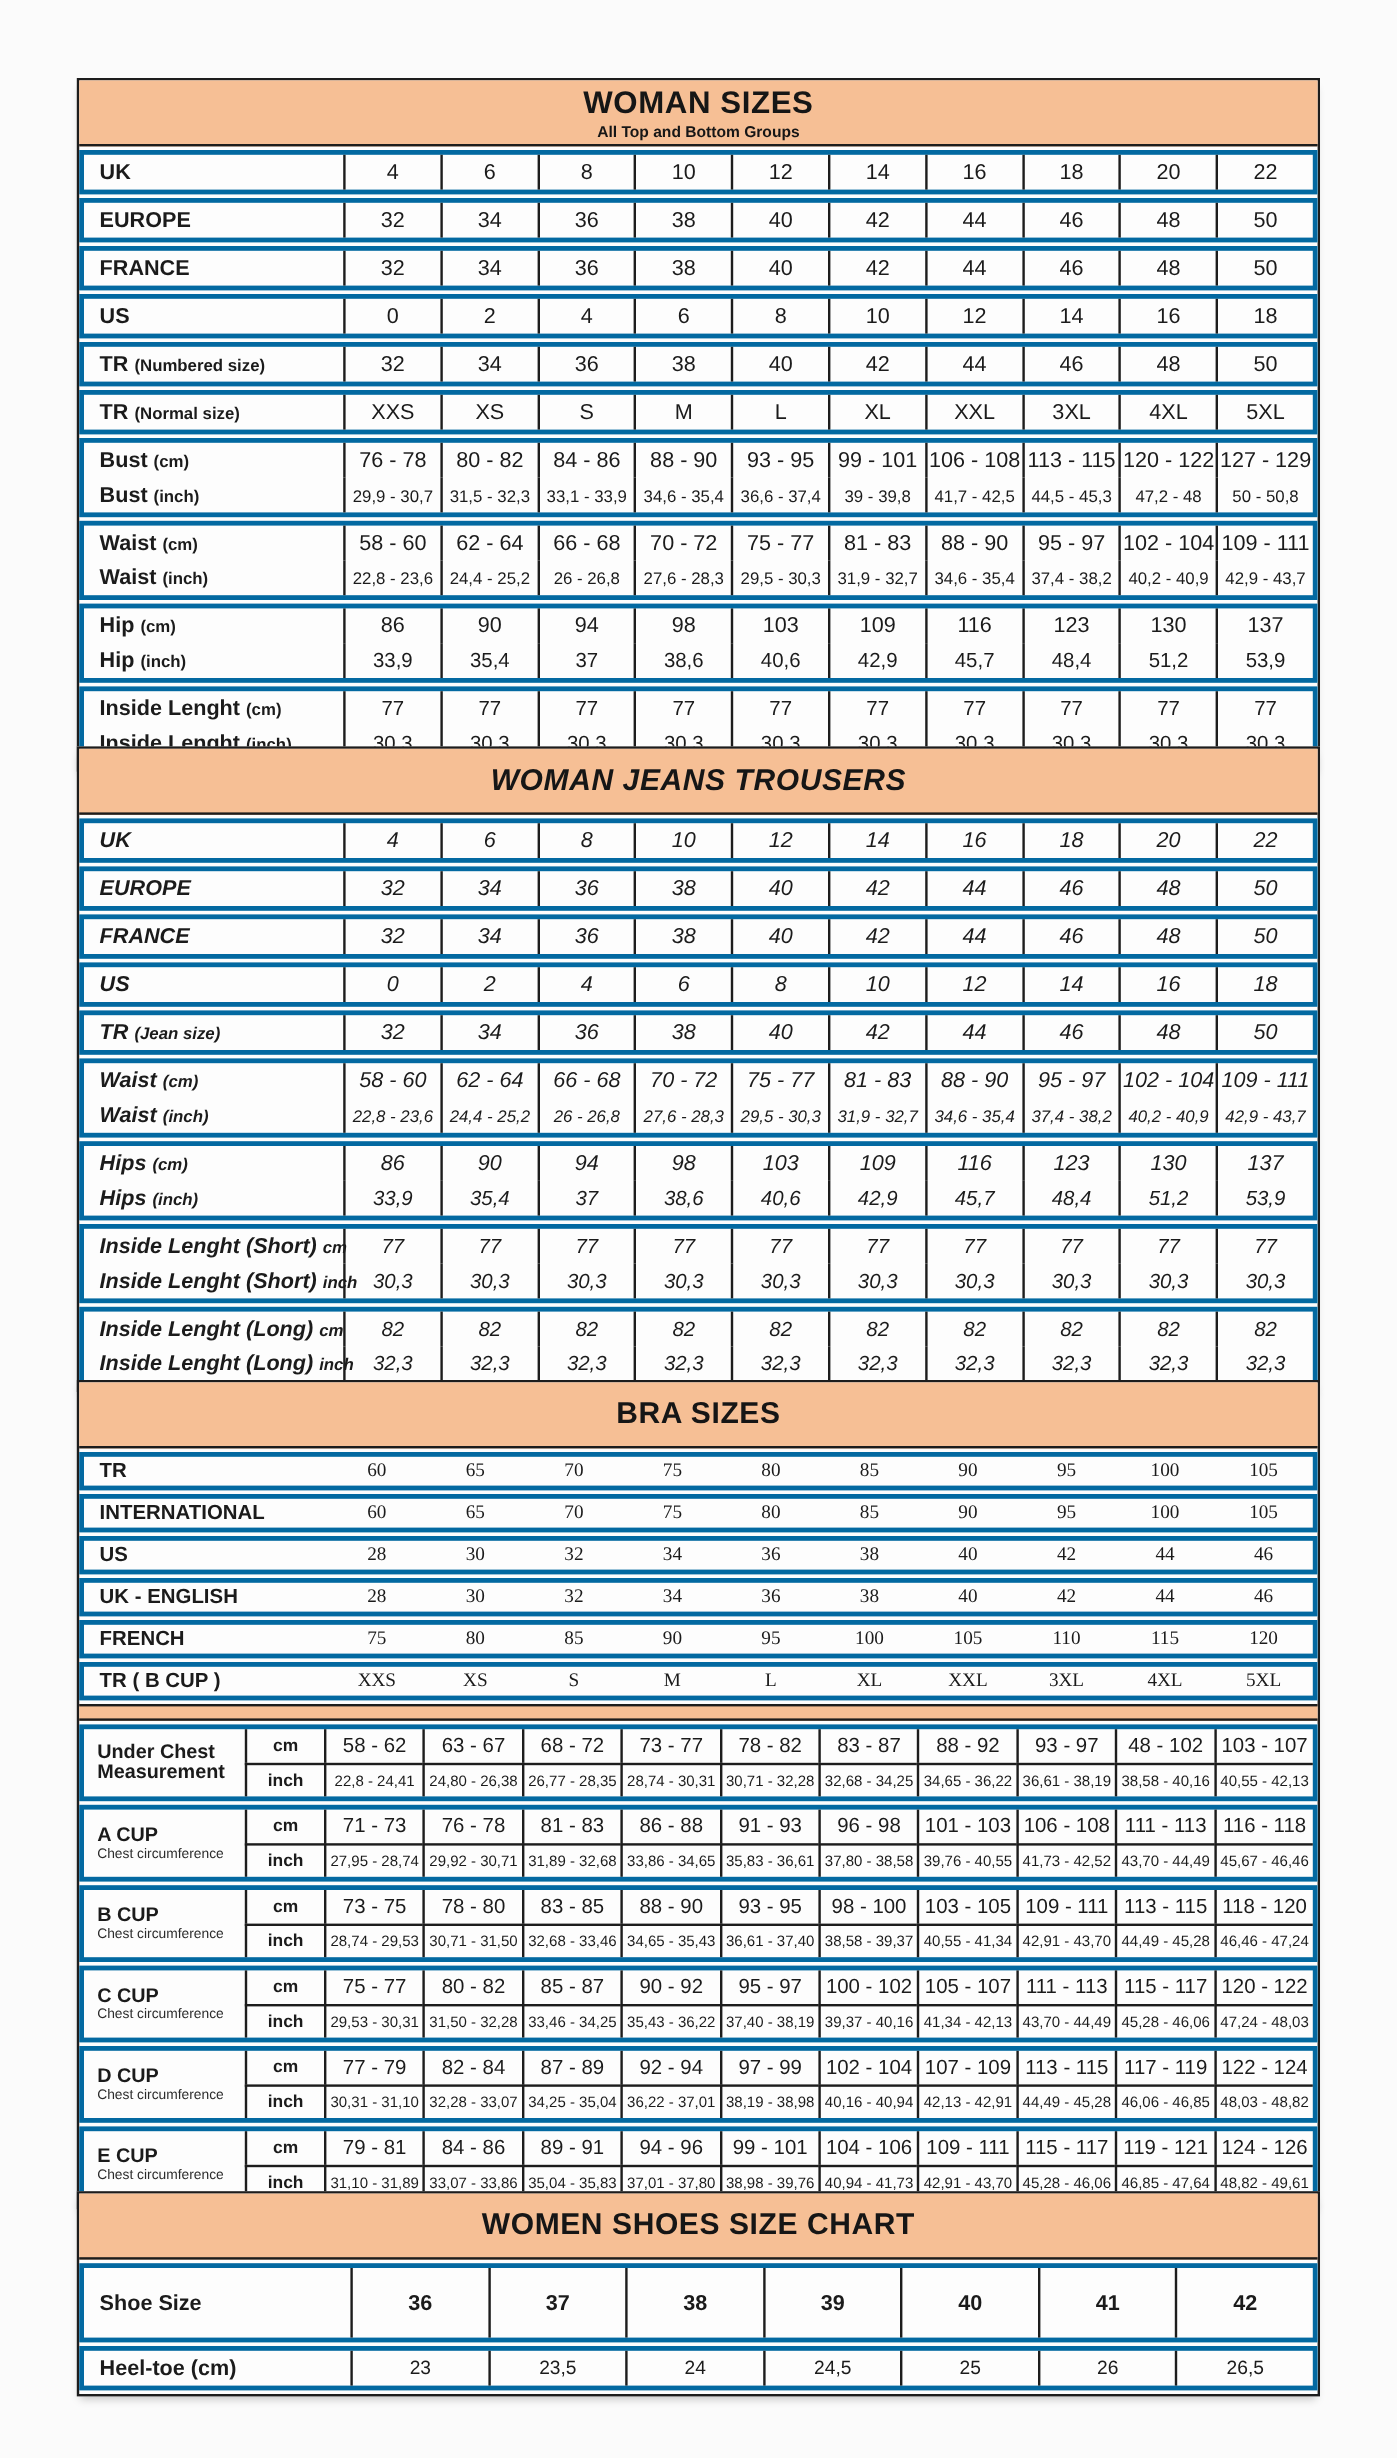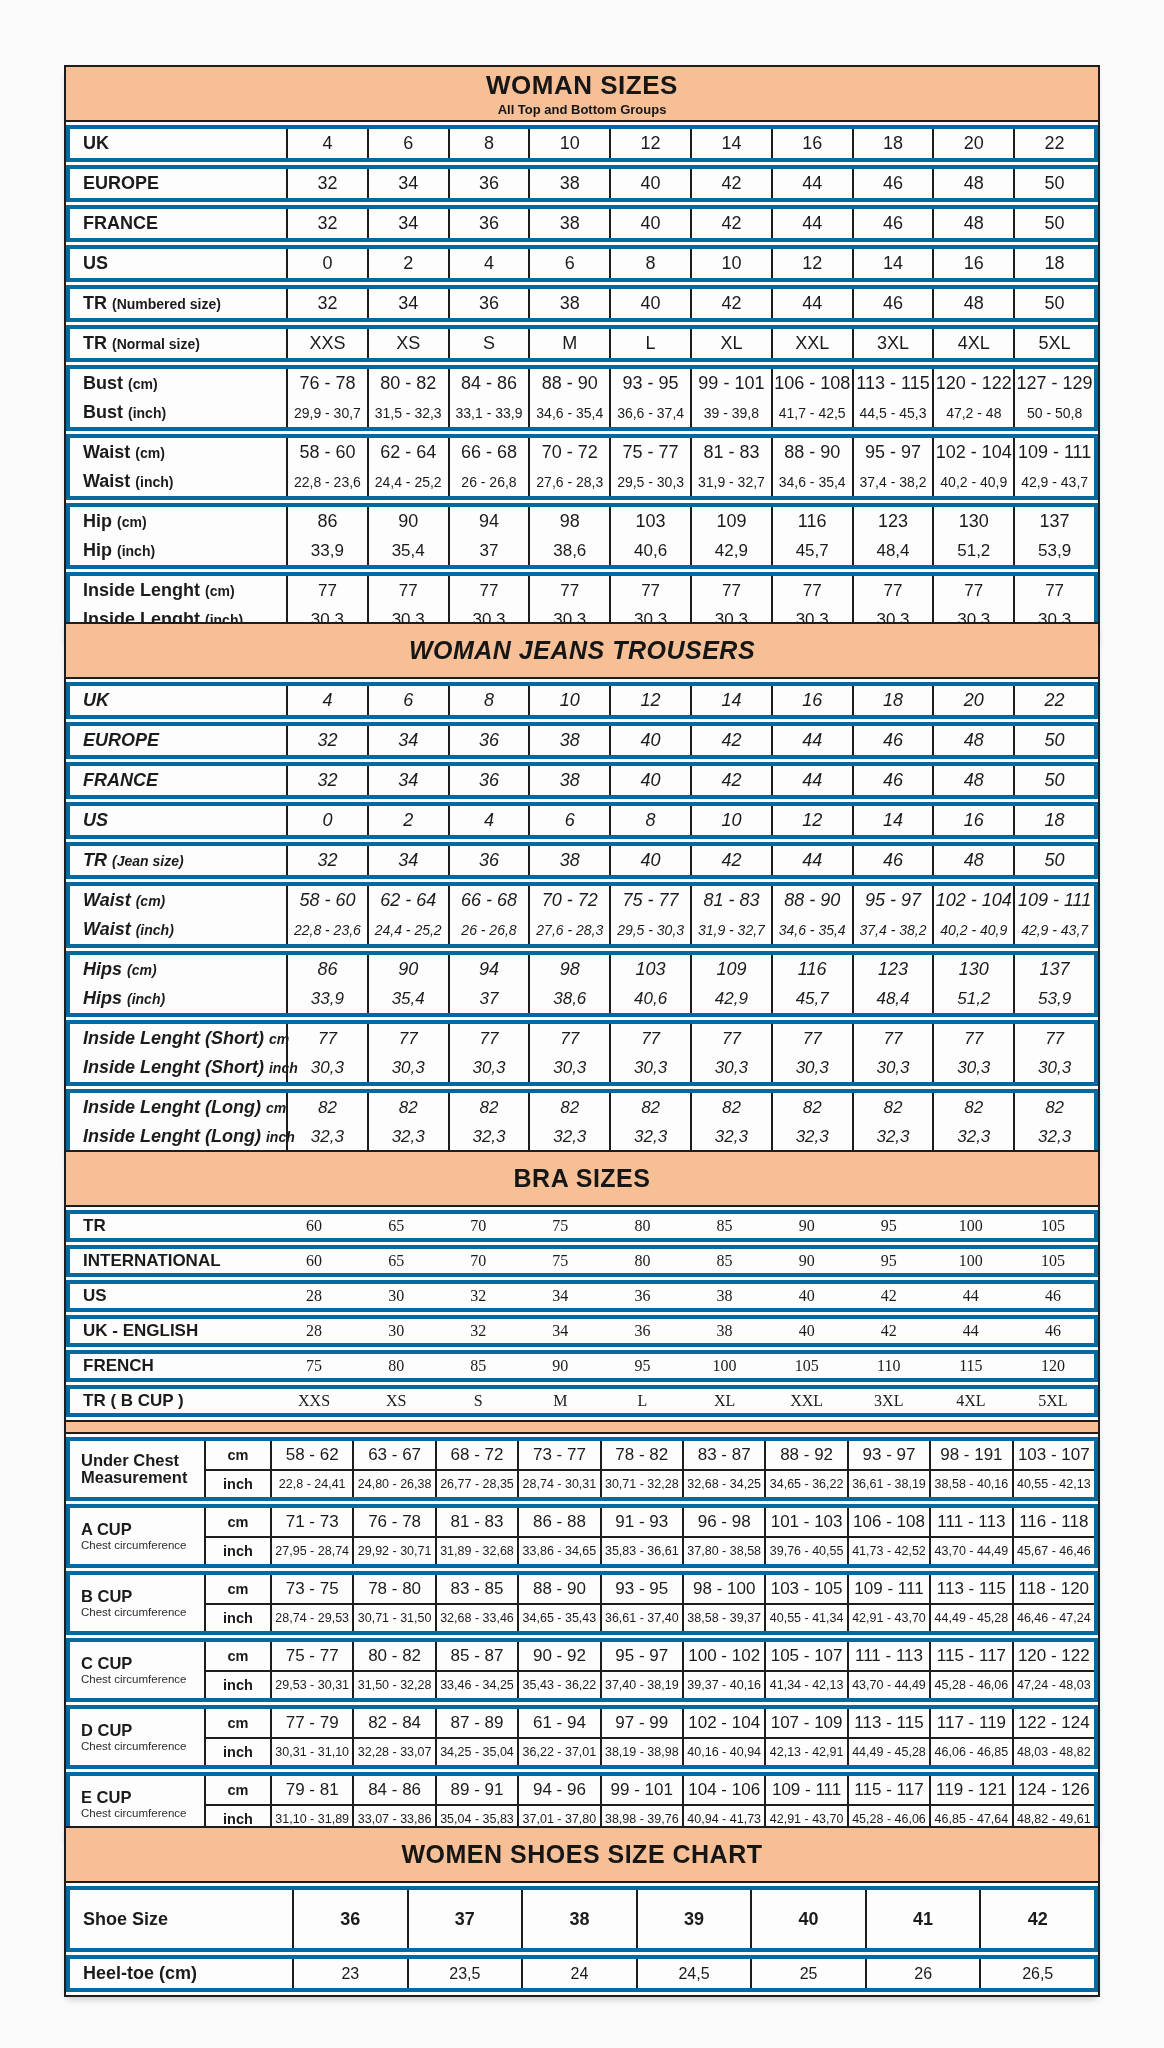--- a/index.html
+++ b/index.html
@@ -607,21 +607,21 @@
           </div>
           <div class="unit r1">cm</div>
           <div class="val md r1">58 - 62</div>
           <div class="val md r1">63 - 67</div>
           <div class="val md r1">68 - 72</div>
           <div class="val md r1">73 - 77</div>
           <div class="val md r1">78 - 82</div>
           <div class="val md r1">83 - 87</div>
           <div class="val md r1">88 - 92</div>
           <div class="val md r1">93 - 97</div>
-          <div class="val md r1">98 - 191</div>
+          <div class="val md r1">48 - 102</div>
           <div class="val md r1">103 - 107</div>
           <div class="unit r2">inch</div>
           <div class="val xs r2">22,8 - 24,41</div>
           <div class="val xs r2">24,80 - 26,38</div>
           <div class="val xs r2">26,77 - 28,35</div>
           <div class="val xs r2">28,74 - 30,31</div>
           <div class="val xs r2">30,71 - 32,28</div>
           <div class="val xs r2">32,68 - 34,25</div>
           <div class="val xs r2">34,65 - 36,22</div>
           <div class="val xs r2">36,61 - 38,19</div>
@@ -714,21 +714,21 @@
         </div>
         <div class="strip cups" style="grid-template-columns: 134px 66px repeat(10, 1fr);">
           <div class="cuplab">
             <div class="cup-name">D CUP</div>
             <div class="cup-sub">Chest circumference</div>
           </div>
           <div class="unit r1">cm</div>
           <div class="val md r1">77 - 79</div>
           <div class="val md r1">82 - 84</div>
           <div class="val md r1">87 - 89</div>
-          <div class="val md r1">61 - 94</div>
+          <div class="val md r1">92 - 94</div>
           <div class="val md r1">97 - 99</div>
           <div class="val md r1">102 - 104</div>
           <div class="val md r1">107 - 109</div>
           <div class="val md r1">113 - 115</div>
           <div class="val md r1">117 - 119</div>
           <div class="val md r1">122 - 124</div>
           <div class="unit r2">inch</div>
           <div class="val xs r2">30,31 - 31,10</div>
           <div class="val xs r2">32,28 - 33,07</div>
           <div class="val xs r2">34,25 - 35,04</div>

